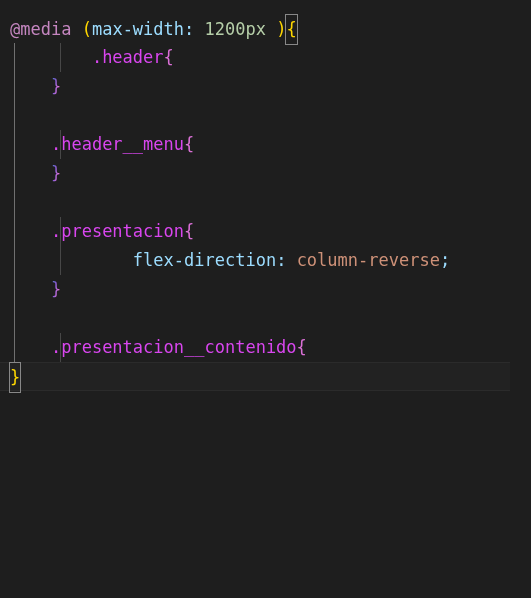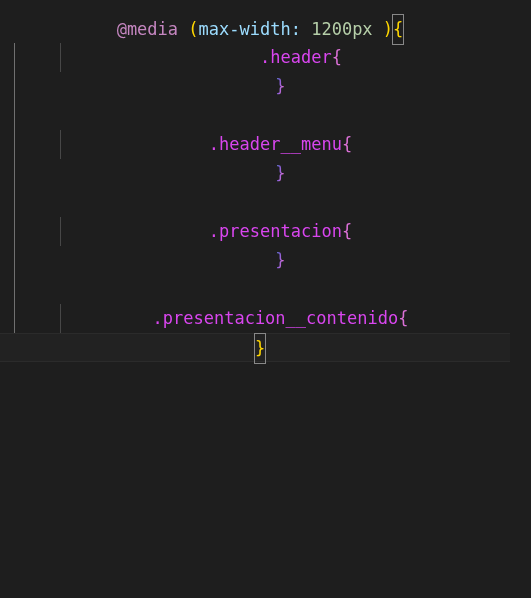--- a/index.html
+++ b/index.html
@@ -17,21 +17,20 @@
     font-size: 17px;
     line-height: 29px;
     letter-spacing: 0px;
     -webkit-font-smoothing: antialiased;
   }
   .code-area {
     position: absolute;
     left: 0;
     top: 14px;
     width: 510px;
-    text-align: center;
   }
   .line {
     position: relative;
     height: 29px;
     line-height: 29px;
     white-space: pre;
     color: #d4d4d4;
   }
   .line-inner {
     position: relative;
@@ -92,18 +91,19 @@
 <div id="editor">
   <div class="code-area">
       <div class="line"><span class="line-inner"><span class="t-atrule">@media</span><span class="t-plain"> </span><span class="t-paren">(</span><span class="t-prop">max-width</span><span class="t-punc">:</span><span class="t-plain"> </span><span class="t-num">1200px</span><span class="t-plain"> </span><span class="t-paren">)</span><span class="bracket-match">{</span></span></div>
       <div class="line"><span class="guide active" style="left: 14px;"></span><span class="guide normal" style="left: 60px;"></span><span class="line-inner"><span class="t-plain">        </span><span class="t-selector">.header</span><span class="t-brace2">{</span></span></div>
       <div class="line"><span class="guide active" style="left: 14px;"></span><span class="line-inner"><span class="t-plain">    </span><span class="t-brace2g">}</span></span></div>
       <div class="line"><span class="guide active" style="left: 14px;"></span><span class="line-inner"></span></div>
       <div class="line"><span class="guide active" style="left: 14px;"></span><span class="guide normal" style="left: 60px;"></span><span class="line-inner"><span class="t-plain">    </span><span class="t-selector">.header__menu</span><span class="t-brace2">{</span></span></div>
       <div class="line"><span class="guide active" style="left: 14px;"></span><span class="line-inner"><span class="t-plain">    </span><span class="t-brace2g">}</span></span></div>
       <div class="line"><span class="guide active" style="left: 14px;"></span><span class="line-inner"></span></div>
       <div class="line"><span class="guide active" style="left: 14px;"></span><span class="guide normal" style="left: 60px;"></span><span class="line-inner"><span class="t-plain">    </span><span class="t-selector">.presentacion</span><span class="t-brace2">{</span></span></div>
+      <div class="line"><span class="guide active" style="left: 14px;"></span><span class="guide normal" style="left: 60px;"></span><span class="line-inner"><span class="t-plain">            </span><span class="t-prop">flex-direction</span><span class="t-punc">:</span><span class="t-plain"> </span><span class="t-keyword">column-reverse</span><span class="t-punc">;</span></span></div>
       <div class="line"><span class="guide active" style="left: 14px;"></span><span class="line-inner"><span class="t-plain">    </span><span class="t-brace2g">}</span></span></div>
       <div class="line"><span class="guide active" style="left: 14px;"></span><span class="line-inner"></span></div>
       <div class="line"><span class="guide active" style="left: 14px;"></span><span class="guide normal" style="left: 60px;"></span><span class="line-inner"><span class="t-plain">    </span><span class="t-selector">.presentacion__contenido</span><span class="t-brace2">{</span></span></div>
       <div class="line current"><span class="line-inner"><span class="bracket-match">}</span></span></div>
     </div>
 </div>
 
 </body></html>

